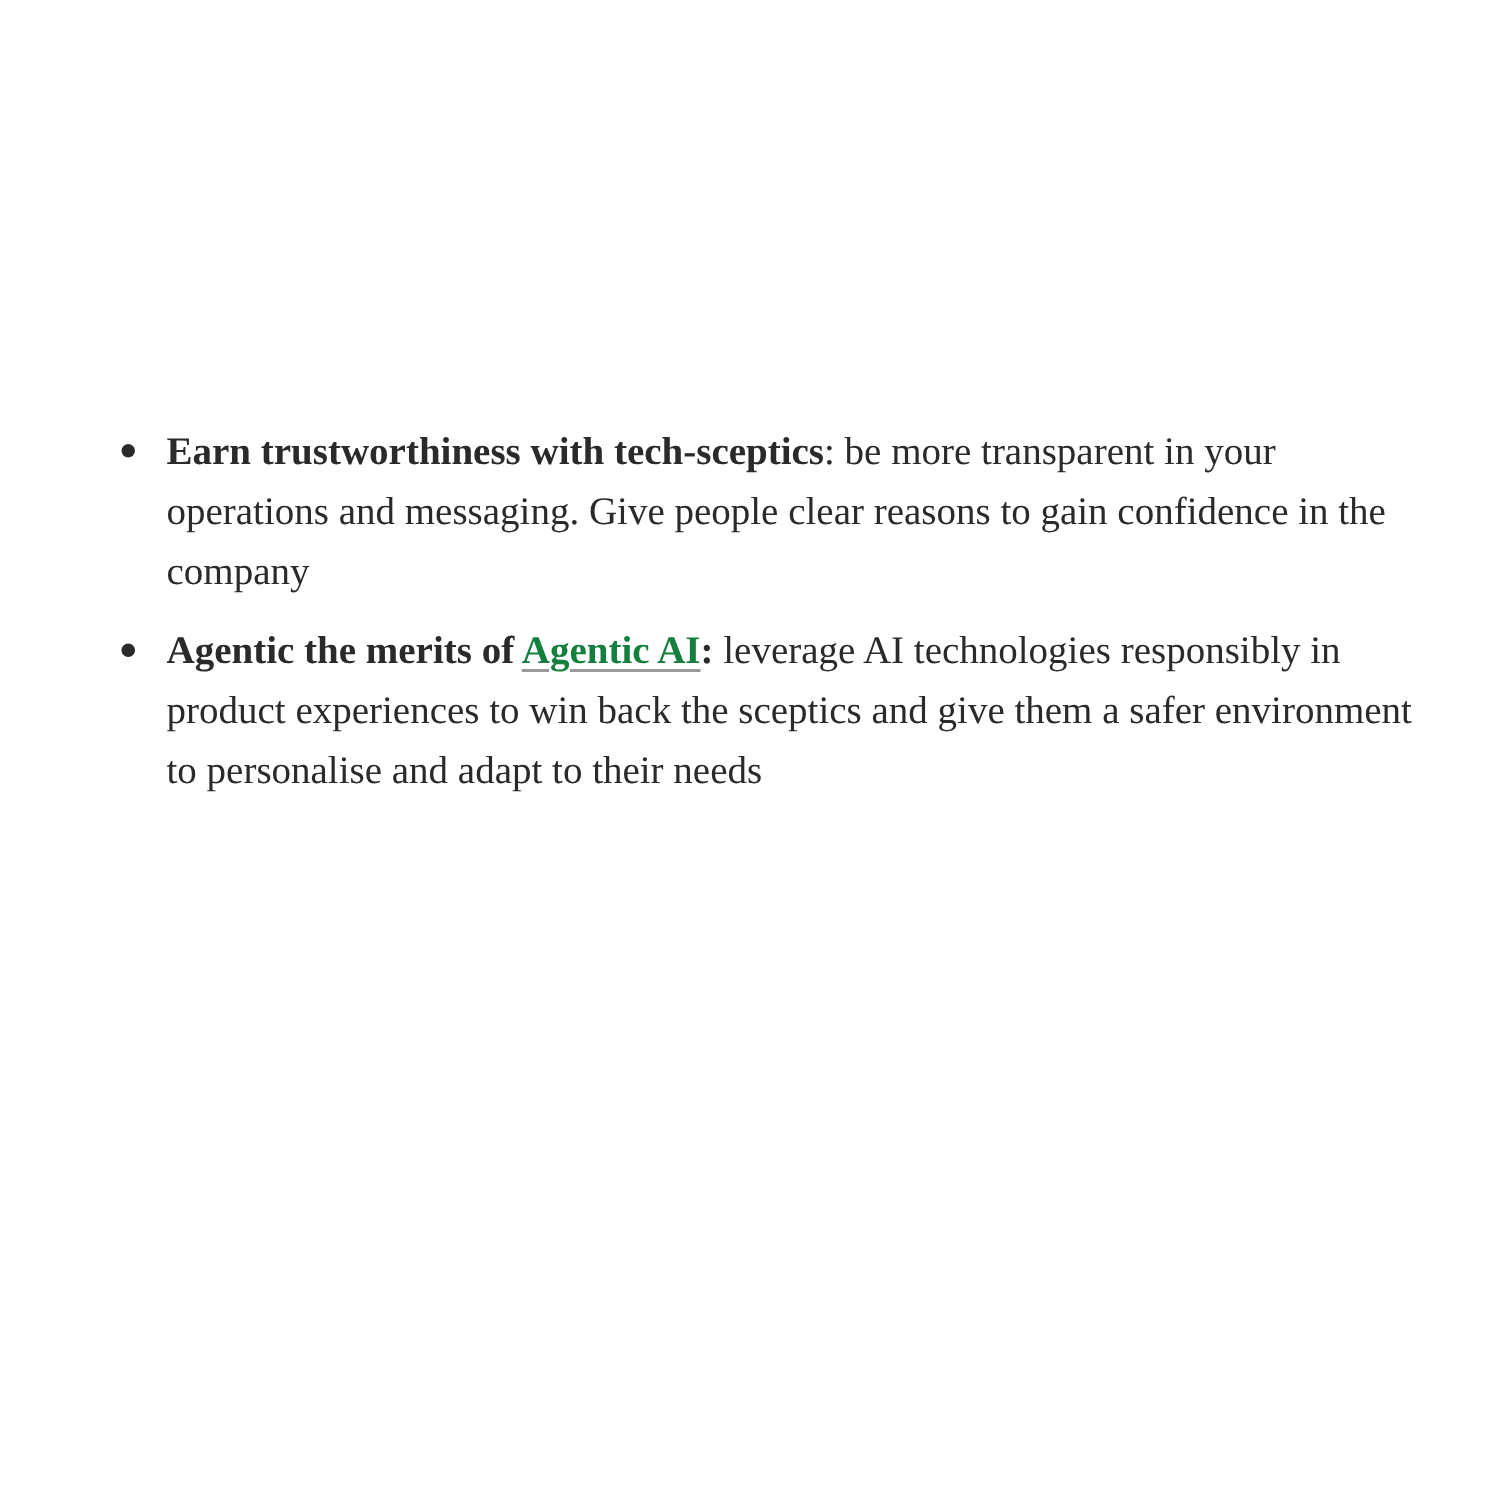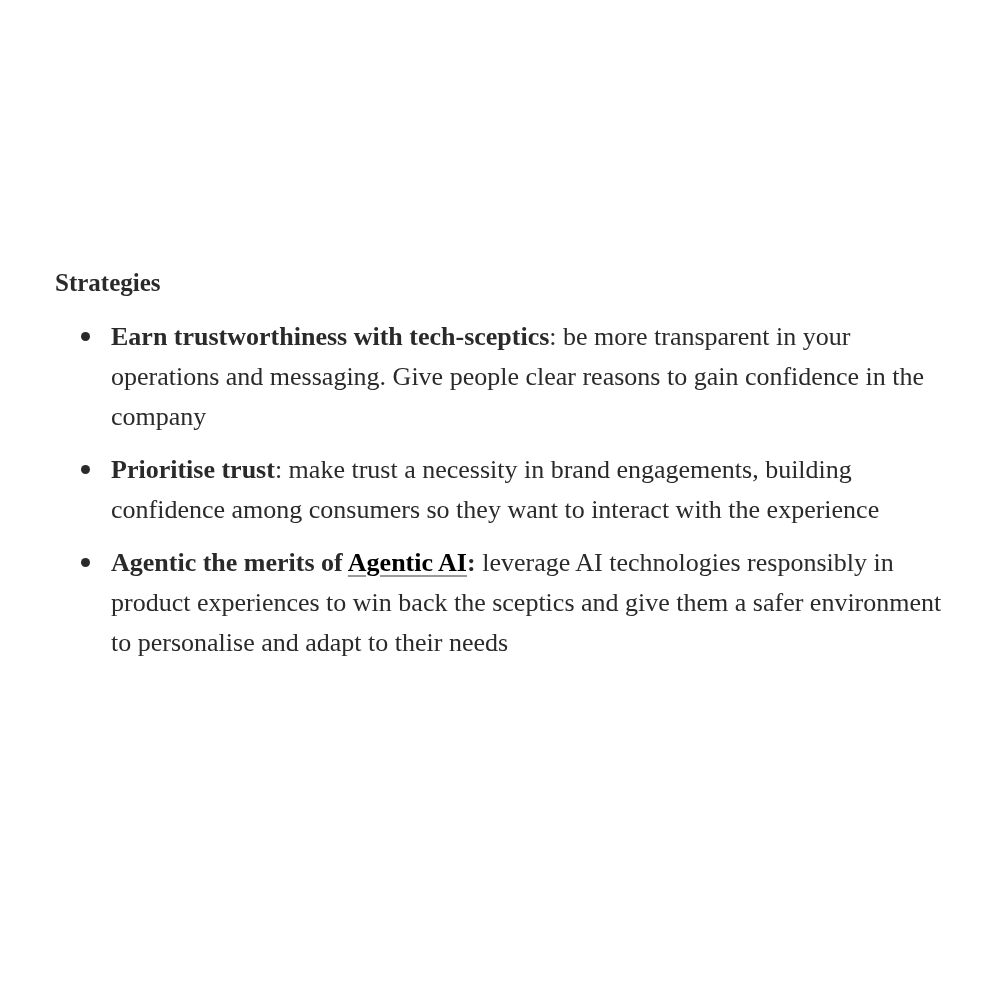--- a/index.html
+++ b/index.html
@@ -17,34 +17,29 @@
   li {
     position: relative; padding-left: 40px;
     font-family: "Liberation Serif", serif;
     font-size: 26px; line-height: 40px; margin-bottom: 13px;
   }
   li .bullet {
     position: absolute; left: 10px; top: 15px; width: 9px; height: 9px;
     border-radius: 50%; background: #2a2a2a;
   }
   b { font-weight: bold; }
-  a.link { color: #000000; text-decoration-color: #9a9a9a; text-underline-offset: 4px; text-decoration-thickness: 2px; }
+  a.link { color: #15803d; text-decoration-color: #9a9a9a; text-underline-offset: 4px; text-decoration-thickness: 2px; }
 </style>
 </head>
 <body>
 
 <div class="content">
-  <div class="heading">Strategies</div>
   <ul>
     <li>
       <span class="bullet"></span>
       <b>Earn trustworthiness with tech-sceptics</b><span>: be more transparent in your operations and messaging. Give people clear reasons to gain confidence in the company</span>
-    </li>
-    <li>
-      <span class="bullet"></span>
-      <b>Prioritise trust</b><span>: make trust a necessity in brand engagements, building confidence among consumers so they want to interact with the experience</span>
     </li>
     <li>
       <span class="bullet"></span>
       <b><span>Agentic the merits of </span><a class="link" href="#">Agentic AI</a><span>:</span></b><span> leverage AI technologies responsibly in product experiences to win back the sceptics and give them a safer environment to personalise and adapt to their needs</span>
     </li>
   </ul>
 </div>
 
 </body></html>

